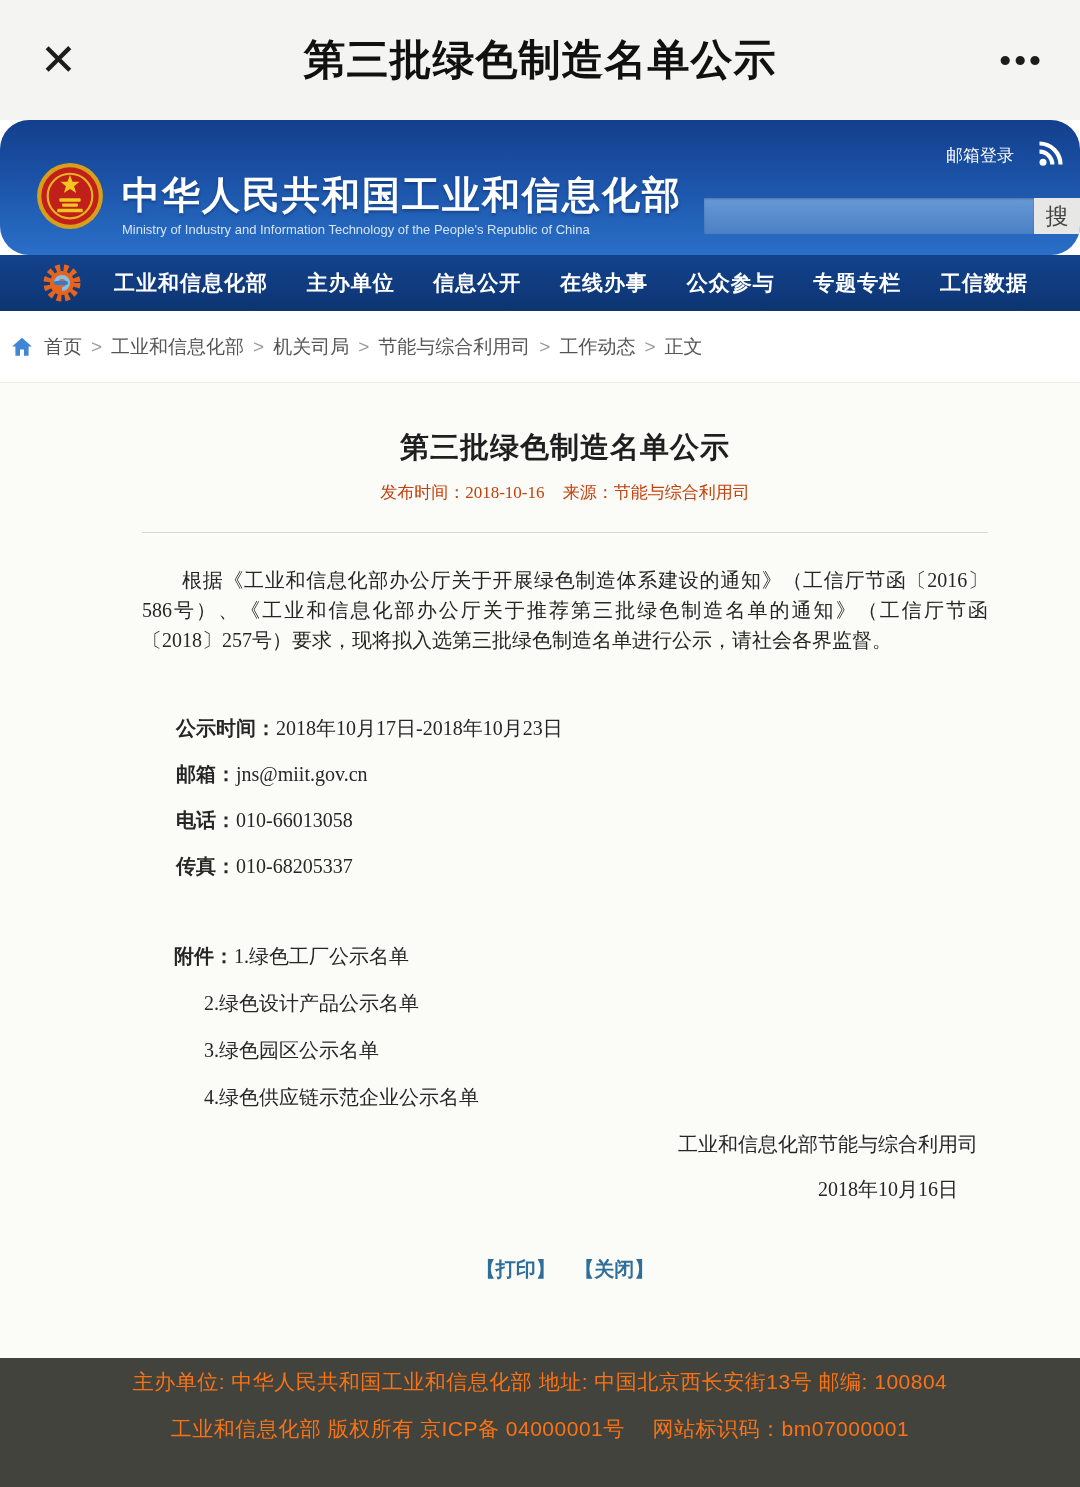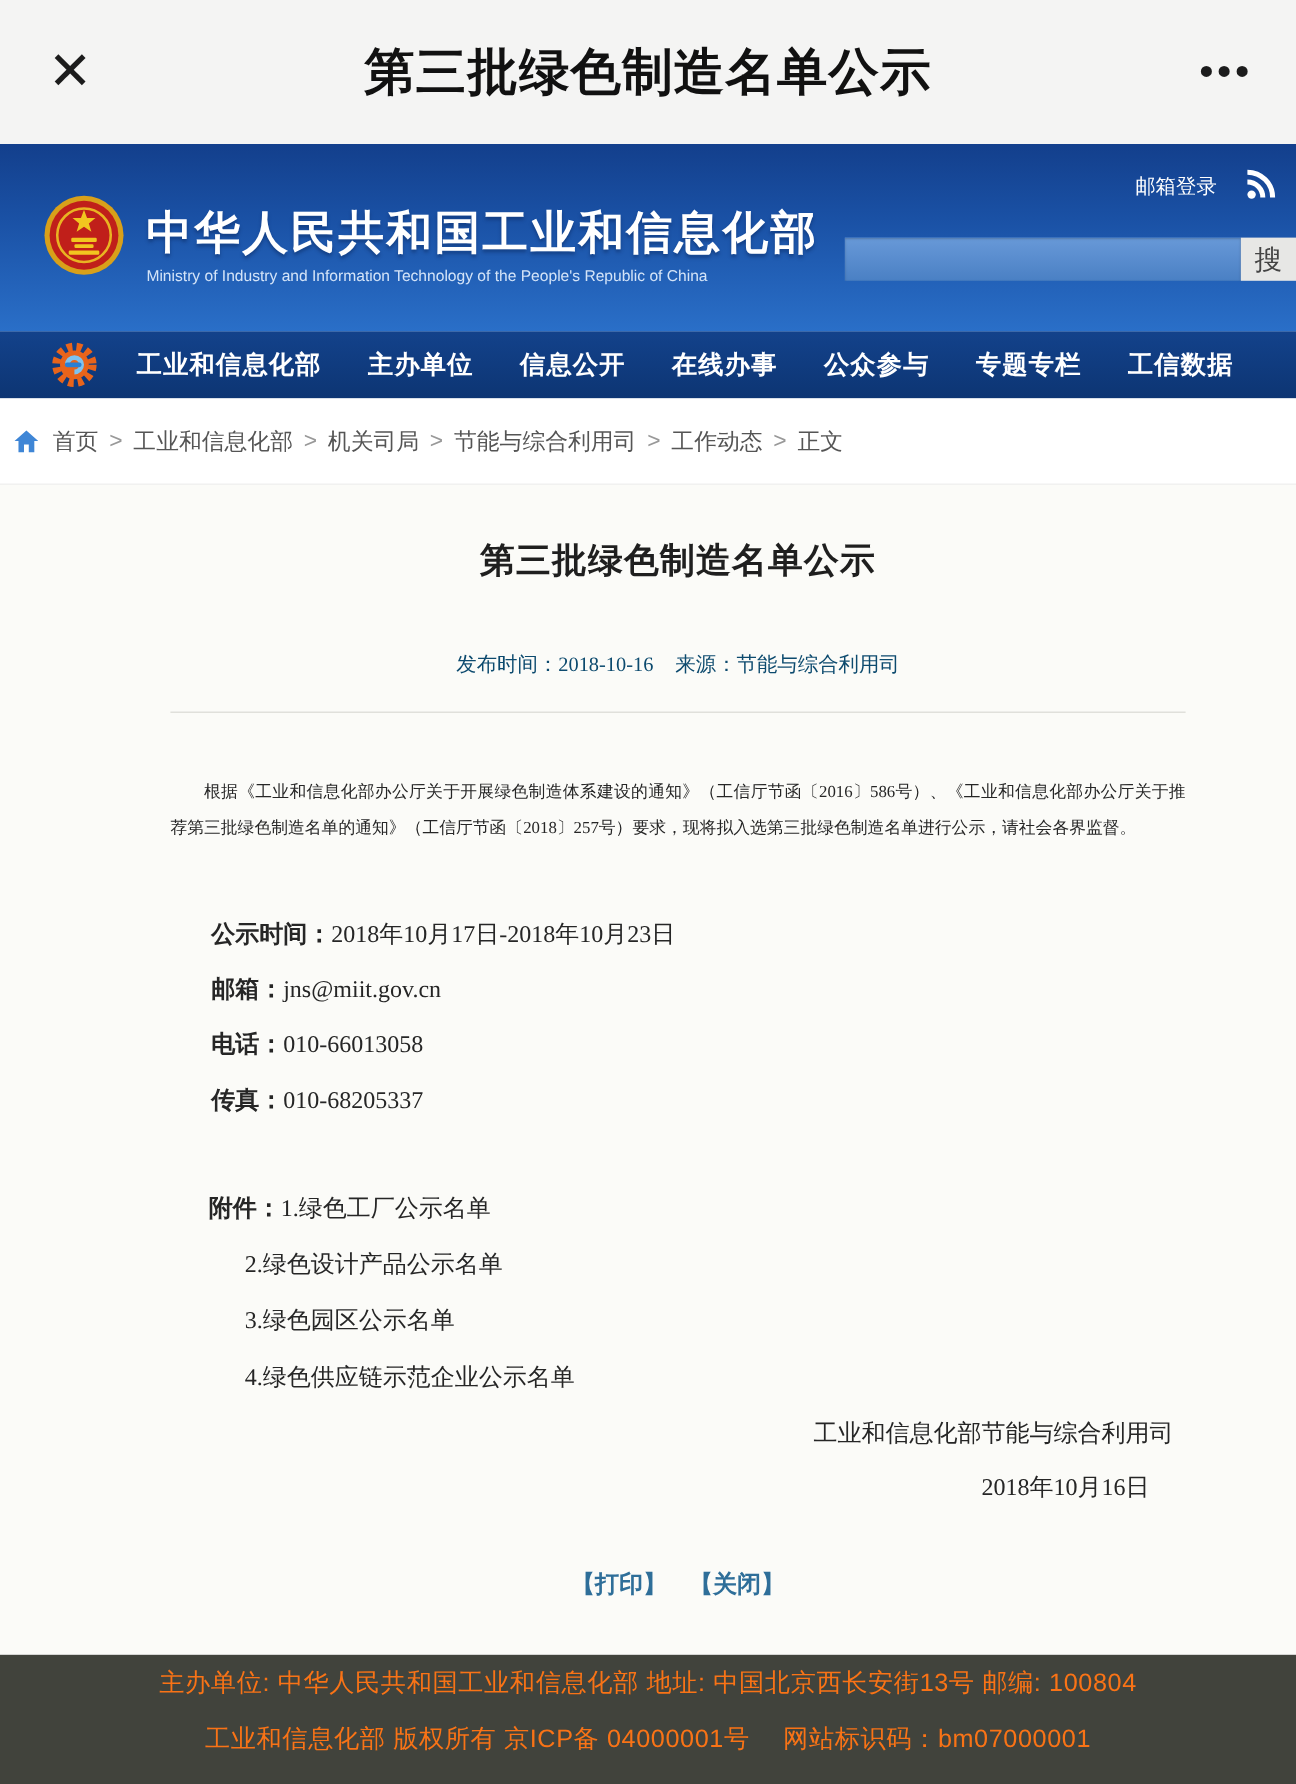--- a/index.html
+++ b/index.html
@@ -9,22 +9,22 @@
 
   
   .wx-bar { height:120px; background:#f4f4f3; display:flex; align-items:center; position:relative; flex:none; }
   .wx-close { position:absolute; left:40px; top:50%; transform:translateY(-50%);
               font-size:44px; font-weight:300; color:#1c1c1c; background:none; border:none; line-height:1; cursor:pointer; }
   .wx-title { width:100%; text-align:center; font-size:42px; font-weight:bold; color:#111; letter-spacing:1px; }
   .wx-menu { position:absolute; right:36px; top:50%; transform:translateY(-50%);
              font-size:34px; letter-spacing:3px; color:#1c1c1c; background:none; border:none; line-height:1; cursor:pointer; }
 
   
-  .site-header { height:156px; flex:none; position:relative;
-    background:linear-gradient(to bottom,#133f8c 0%, #1a51a5 40%, #2a6fc8 100%); overflow:hidden; }
+  .site-header { height:135px; flex:none; position:relative;
+    background:linear-gradient(to bottom,#133f8c 0%, #1a51a5 40%, #2a6fc8 100%); overflow:hidden;border-radius:29px; }
   .mail-login { position:absolute; top:24px; right:66px; color:#fff; font-size:17px; cursor:pointer; }
   .rss { position:absolute; top:20px; right:16px; width:28px; height:28px; cursor:pointer; }
   .brand { position:absolute; left:36px; top:52px; display:flex; }
   .emblem { width:68px; height:68px; margin-top:-10px; flex:none; }
   .brand-text { margin-left:18px; }
   .site-title { color:#fff; font-size:38px; font-weight:bold; letter-spacing:2px; line-height:46px;
                 text-shadow:0 2px 3px rgba(0,20,60,.35); }
   .site-subtitle { color:#d4e4f8; font-size:13px; margin-top:4px; }
   .search { position:absolute; top:78px; right:0; display:flex; }
   .search input { width:330px; height:36px; border:none; outline:none; padding:0 10px;
@@ -45,24 +45,24 @@
   .crumb-home { width:24px; height:22px; margin-right:10px; }
   .crumb { cursor:pointer; }
   .crumb.current { cursor:default; }
   .crumb-sep { color:#999; margin:0 9px; }
 
   
   .main { height:975px; flex:none; background:#fbfbf8; padding:0 92px 0 142px; overflow:hidden;
           font-family:"Liberation Serif","DejaVu Serif",serif; color:#262626; }
   .art-title { text-align:center; font-size:29px; font-weight:bold; color:#1f1f1f;
                padding-top:46px; line-height:36px; font-family:"Liberation Sans",sans-serif; letter-spacing:1px; }
-  .art-meta { text-align:center; margin-top:56px; font-size:17px; color:#0c4a6e; }
+  .art-meta { text-align:center; margin-top:16px; font-size:17px; color:#c2410c; }
   .art-meta .gap { display:inline-block; width:14px; }
   .art-divider { border:none; border-top:1px solid #d9d9d4; margin-top:28px; }
-  .art-body { margin-top:52px; font-size:14px; line-height:30px; text-indent:2em; text-align:justify; }
+  .art-body { margin-top:32px; font-size:20px; line-height:30px; text-indent:2em; text-align:justify; }
   .fields { margin-top:58px; margin-left:34px; }
   .field { font-size:20px; line-height:30px; margin-bottom:16px; }
   .flabel { font-weight:bold; }
   .attachments { margin-top:60px; }
   .attach-row { font-size:20px; line-height:30px; margin-bottom:17px; }
   .attach-row .flabel { margin-left:32px; }
   .attach-row.indent { margin-left:62px; }
   .attach-item { cursor:pointer; }
   .sign-line { text-align:right; padding-right:10px; font-size:20px; line-height:30px; margin-top:15px; }
   .date-line { text-align:right; padding-right:30px; font-size:20px; line-height:30px; margin-top:15px; }

